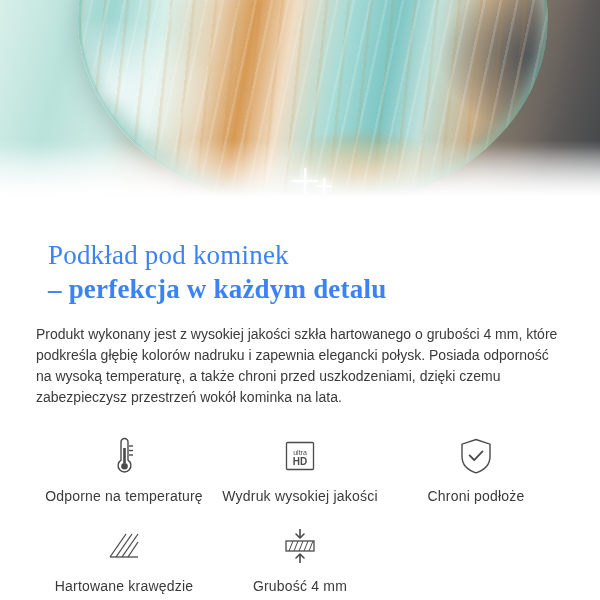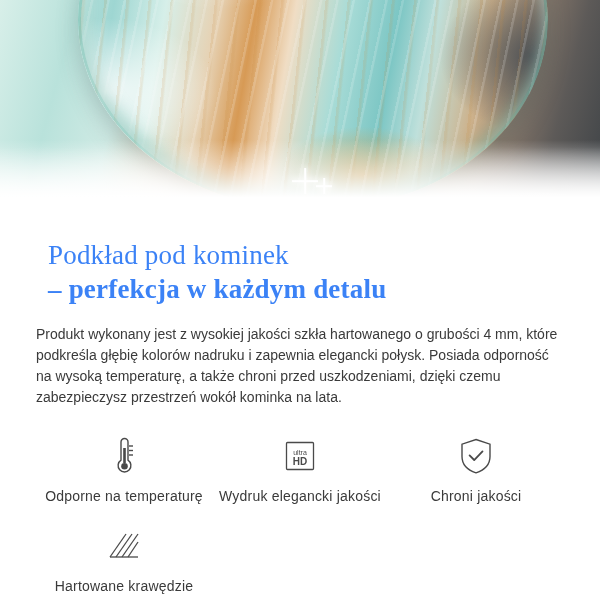--- a/index.html
+++ b/index.html
@@ -240,43 +240,56 @@
       </div>
 
       <div class="feature">
         <div class="feature-icon">
           <svg width="40" height="40" viewBox="0 0 40 40" fill="none" stroke="#4a4a4a" stroke-width="1.3">
             <rect x="6.5" y="6.5" width="27" height="27" rx="1"></rect>
             <text x="20" y="18.5" text-anchor="middle" font-family="Liberation Sans, sans-serif" font-size="7" fill="#4a4a4a" stroke="none">ultra</text>
             <text x="20" y="29" text-anchor="middle" font-family="Liberation Sans, sans-serif" font-size="10" font-weight="bold" fill="#4a4a4a" stroke="none">HD</text>
           </svg>
         </div>
-        <div class="feature-label">Wydruk elegancki jakości</div>
+        <div class="feature-label">Wydruk wysokiej jakości</div>
       </div>
 
       <div class="feature">
         <div class="feature-icon">
           <svg width="38" height="42" viewBox="0 0 38 42" fill="none" stroke="#4a4a4a" stroke-width="1.4">
             <path d="M19 4.5 33 9.2v12.3c0 8.2-5.7 13.6-14 16.3-8.3-2.7-14-8.1-14-16.3V9.2L19 4.5z"></path>
             <path d="M12.6 20.4l4.6 4.6 8.3-8.6" stroke-width="1.8" stroke-linecap="round" stroke-linejoin="round"></path>
           </svg>
         </div>
-        <div class="feature-label">Chroni jakości</div>
+        <div class="feature-label">Chroni podłoże</div>
       </div>
 
 
       <div class="feature">
         <div class="feature-icon">
           <svg width="40" height="34" viewBox="0 0 40 34" fill="none" stroke="#4a4a4a" stroke-width="1.3">
             <path d="M6 28 L22 5"></path>
             <path d="M12 28 L28 5"></path>
             <path d="M18 28 L34 5"></path>
             <path d="M24 28 L34 13"></path>
             <path d="M6 28 H34"></path>
           </svg>
         </div>
         <div class="feature-label">Hartowane krawędzie</div>
       </div>
 
+      <div class="feature">
+        <div class="feature-icon">
+          <svg width="40" height="40" viewBox="0 0 40 40" fill="none" stroke="#4a4a4a" stroke-width="1.3">
+            <path d="M20 3v8" stroke-width="1.6"></path>
+            <path d="M16 8l4 4 4-4" stroke-width="1.6" stroke-linecap="round" stroke-linejoin="round"></path>
+            <path d="M20 37v-8" stroke-width="1.6"></path>
+            <path d="M16 32l4-4 4 4" stroke-width="1.6" stroke-linecap="round" stroke-linejoin="round"></path>
+            <rect x="6" y="15" width="28" height="10"></rect>
+            <path d="M9 25l4-10M14 25l4-10M19 25l4-10M24 25l4-10M29 25l4-10" stroke-width="1"></path>
+          </svg>
+        </div>
+        <div class="feature-label">Grubość 4 mm</div>
+      </div>
 
     </div>
   </div>
 </div>
 
 </body></html>

